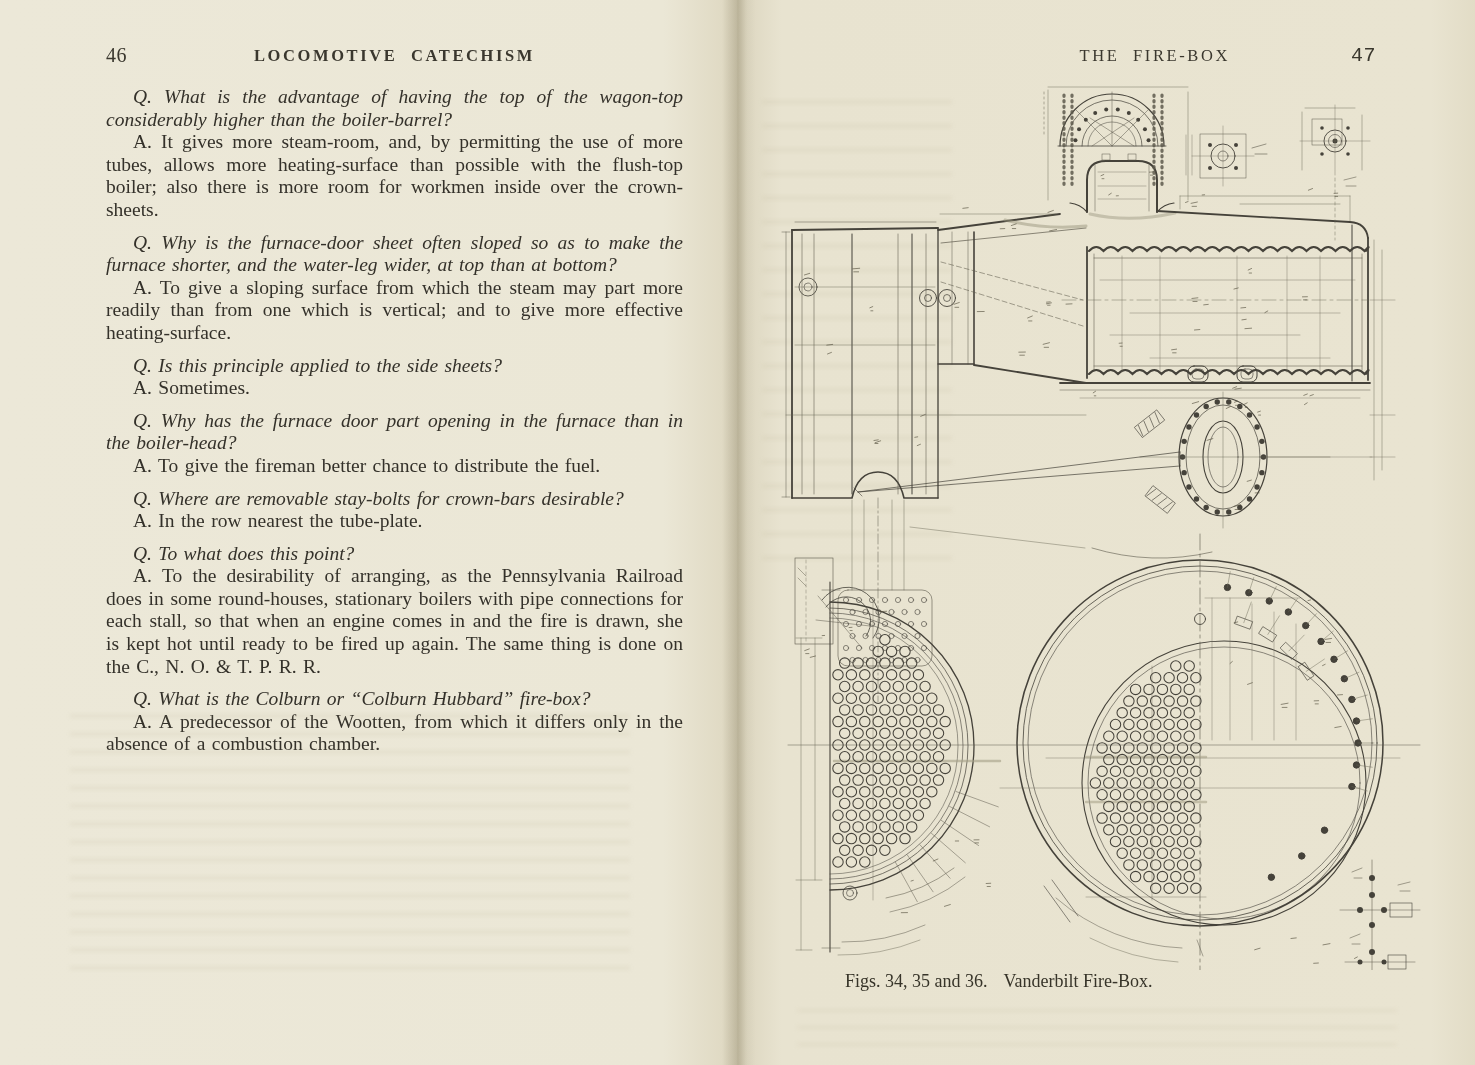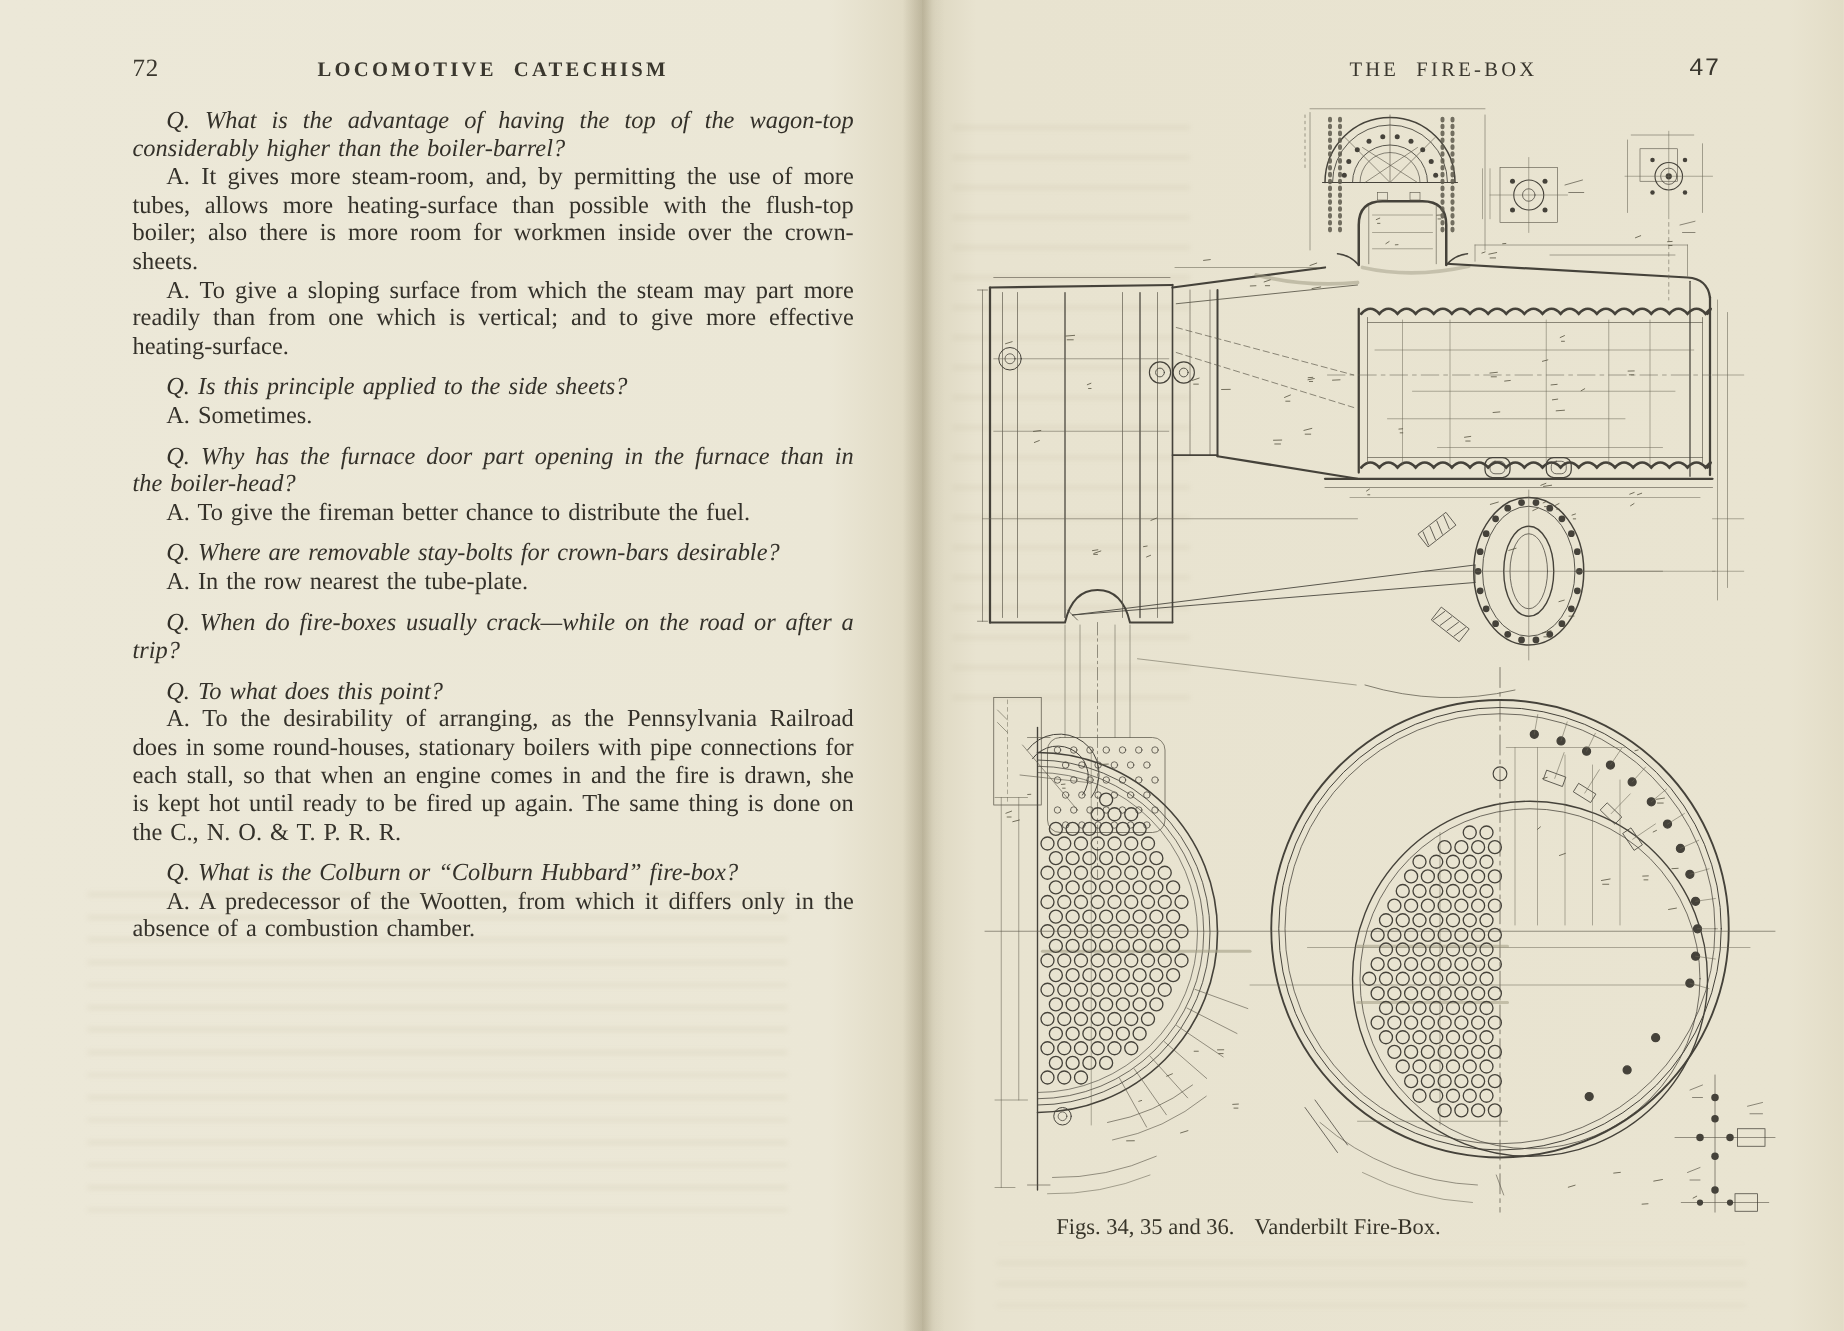--- a/index.html
+++ b/index.html
@@ -25,34 +25,34 @@
   .textcol p.q{font-style:italic;margin-top:10px;}
   .textcol p.q:first-child{margin-top:0;}
   .caption{position:absolute;left:845px;top:971px;width:500px;text-align:left;font-size:18px;color:#373429;}
   .caption .cap-name{margin-left:16px;}
   .ghost{position:absolute;pointer-events:none;opacity:.14;filter:blur(2px);}
 </style>
 </head>
 <body>
 
 <div class="page page-left">
-  <div class="pgnum" style="left:106px;top:44px;">72</div>
+  <div class="pgnum" style="left:106px;top:44px;">46</div>
   <div class="running-head" style="left:106px;top:46px;width:577px;font-weight:bold;">LOCOMOTIVE CATECHISM</div>
 
   <div class="textcol">
     <p class="q">Q. What is the advantage of having the top of the wagon-top considerably higher than the boiler-barrel?</p>
     <p class="a">A. It gives more steam-room, and, by permitting the use of more tubes, allows more heating-surface than possible with the flush-top boiler; also there is more room for workmen inside over the crown-sheets.</p>
+    <p class="q">Q. Why is the furnace-door sheet often sloped so as to make the furnace shorter, and the water-leg wider, at top than at bottom?</p>
     <p class="a">A. To give a sloping surface from which the steam may part more readily than from one which is vertical; and to give more effective heating-surface.</p>
     <p class="q">Q. Is this principle applied to the side sheets?</p>
     <p class="a">A. Sometimes.</p>
     <p class="q">Q. Why has the furnace door part opening in the furnace than in the boiler-head?</p>
     <p class="a">A. To give the fireman better chance to distribute the fuel.</p>
     <p class="q">Q. Where are removable stay-bolts for crown-bars desirable?</p>
     <p class="a">A. In the row nearest the tube-plate.</p>
-    <p class="q">Q. When do fire-boxes usually crack—while on the road or after a trip?</p>
     <p class="q">Q. To what does this point?</p>
     <p class="a">A. To the desirability of arranging, as the Pennsylvania Railroad does in some round-houses, stationary boilers with pipe connections for each stall, so that when an engine comes in and the fire is drawn, she is kept hot until ready to be fired up again.  The same thing is done on the C., N. O. &amp; T. P. R. R.</p>
     <p class="q">Q. What is the Colburn or “Colburn Hubbard” fire-box?</p>
     <p class="a">A. A predecessor of the Wootten, from which it differs only in the absence of a combustion chamber.</p>
   </div>
 
   <div class="ghost" style="left:70px;top:700px;width:560px;height:270px;
        background:repeating-linear-gradient(180deg,transparent 0 14px,#b7ae8f 14px 18px);"></div>
 </div>
 

